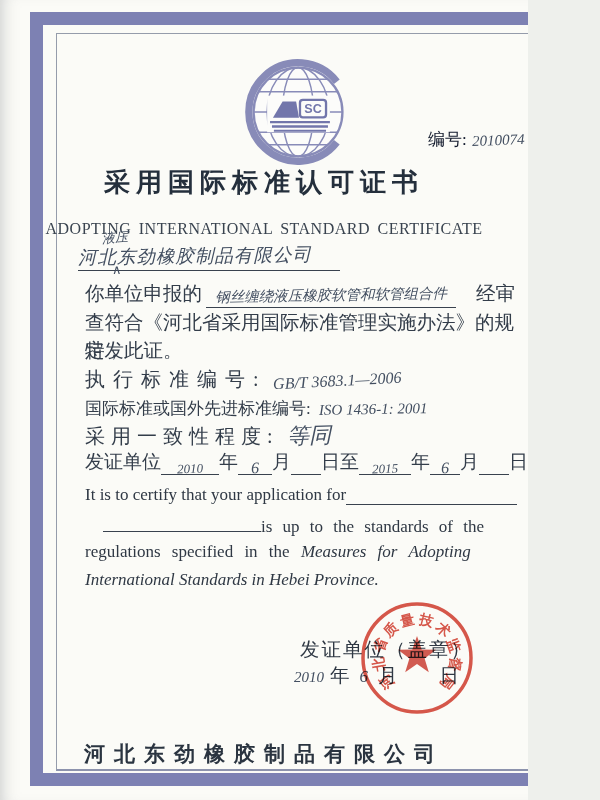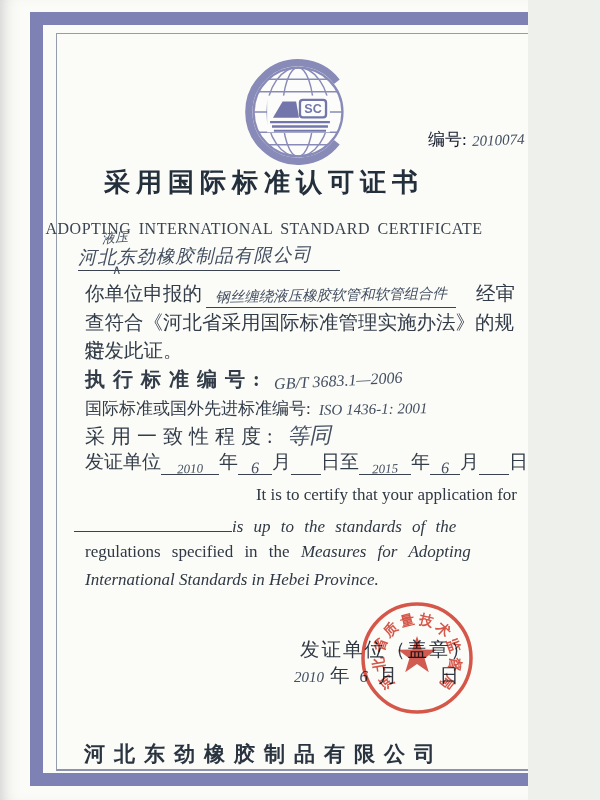--- a/index.html
+++ b/index.html
@@ -50,38 +50,38 @@
   .para-line1{left:85px;top:280px;display:flex;align-items:flex-end;width:430px;}
   .product-blank{
     flex:1;margin-left:4px;border-bottom:1.5px solid #39424e;height:24px;
     display:flex;align-items:flex-end;justify-content:center;
   }
   .product-blank .hw{font-size:14.5px;transform:rotate(-1deg) translateY(2px);letter-spacing:0;}
   .para-line2{left:85px;top:309px;}
   .para-line3{left:85px;top:337px;}
   .fieldrow{display:flex;align-items:baseline;color:#333d4a;}
   .row-standard{left:85px;top:366px;font-size:20px;}
-  .row-standard .lbl{letter-spacing:8px;font-weight:bold;}
+  .row-standard .lbl{letter-spacing:8px;}
   .row-standard .hw{font-size:16px;transform:rotate(-3deg);margin-left:6px;}
   .row-intl{left:85px;top:397px;font-size:17px;}
   .row-intl .hw{font-size:15px;transform:rotate(-1deg);margin-left:8px;}
   .row-conform{left:85px;top:421px;font-size:20px;}
   .row-conform .lbl{letter-spacing:6px;}
   .row-conform .hw{font-size:22px;margin-left:8px;transform:rotate(-2deg);}
   .row-valid{left:85px;top:449px;font-size:19px;display:flex;align-items:flex-end;color:#333d4a;}
   .blank{
     display:inline-flex;align-items:flex-end;justify-content:center;
     border-bottom:1.5px solid #39424e;height:22px;
   }
   .blank .hw{transform:translateY(3px) rotate(-2deg);}
   .eng{font-size:17px;color:#2f3844;width:432px;}
   .eng .eblank{display:inline-block;border-bottom:1px solid #39424e;height:17px;vertical-align:baseline;}
-  .eng-l1{left:85px;top:485px;display:flex;align-items:flex-end;flex-direction:column;}
+  .eng-l1{left:85px;top:485px;display:flex;align-items:flex-end;}
   .eng-l1 .eblank{flex:1;}
-  .eng-l2{left:74px;top:514px;word-spacing:6px;font-style:italic;}
+  .eng-l2{left:103px;top:514px;word-spacing:6px;}
   .eng-l3{left:85px;top:542px;word-spacing:7px;}
   .eng-l4{left:85px;top:570px;}
   .issuer-label{left:300px;top:636px;font-size:19.5px;letter-spacing:2px;color:#2f3844;}
   .issuer-date{left:294px;top:662px;font-size:19.5px;color:#2f3844;display:flex;align-items:baseline;}
   .issuer-date .hw{font-size:15px;}
   .seal{left:357px;top:598px;mix-blend-mode:multiply;opacity:.92;}
   .footer{
     left:0;top:740px;width:100%;text-align:center;
     font-size:21px;letter-spacing:9px;color:#2a3440;font-weight:bold;
   }

